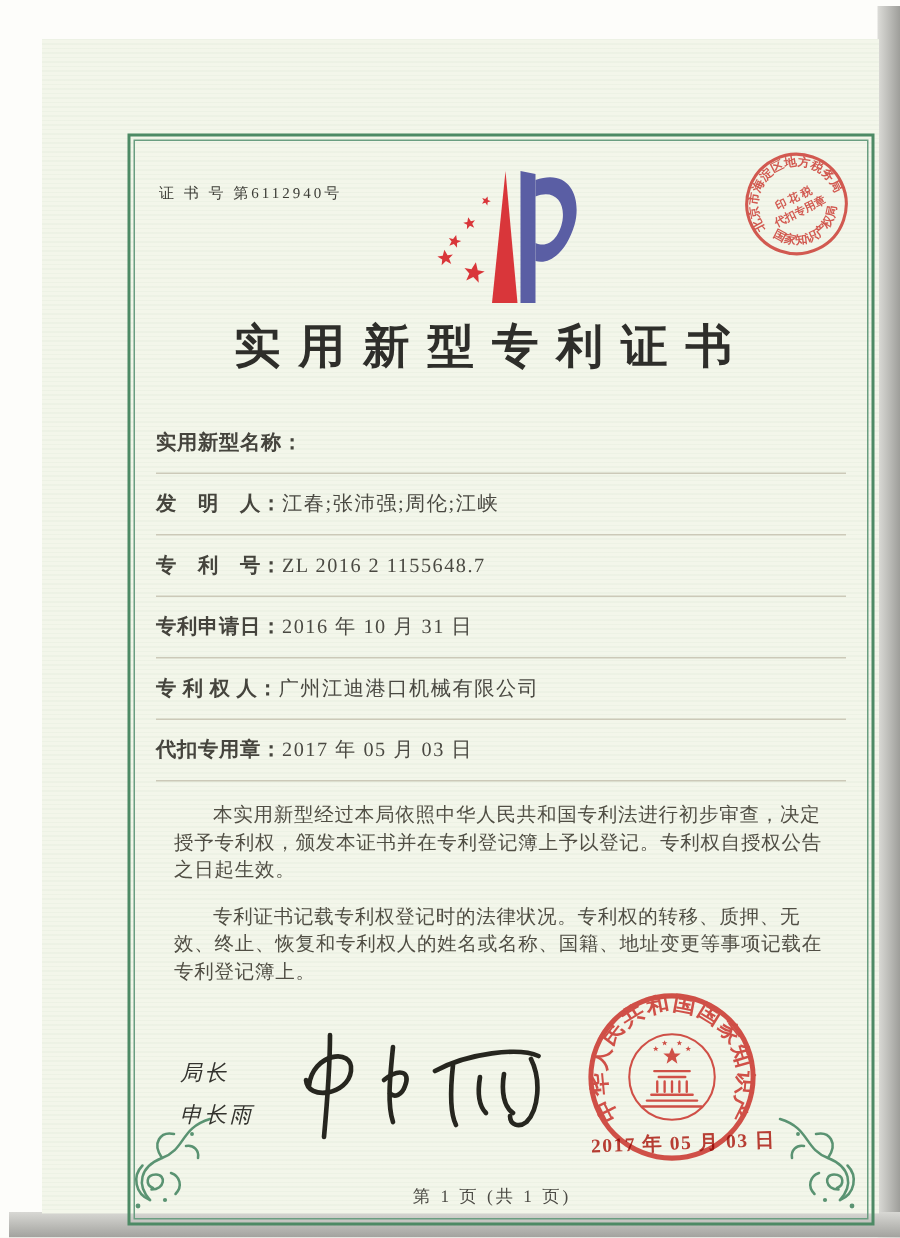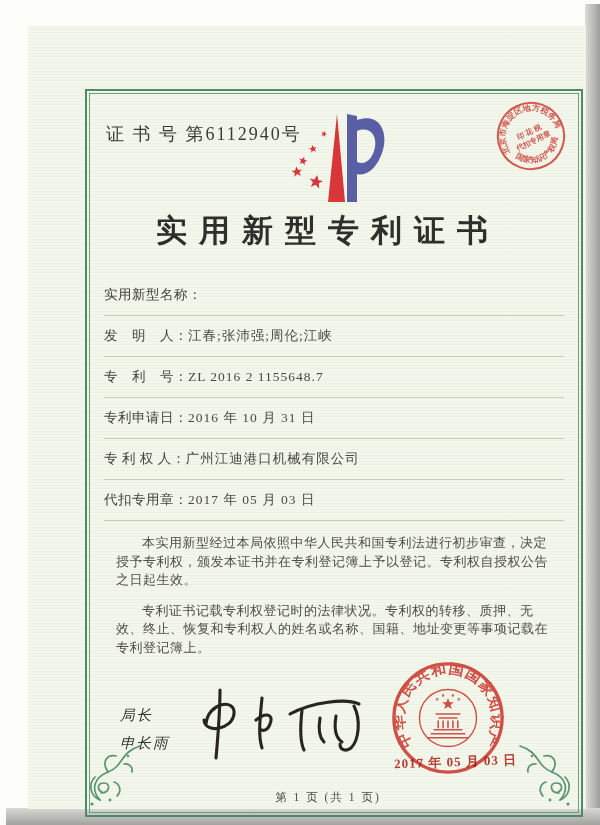--- a/index.html
+++ b/index.html
@@ -20,28 +20,28 @@
       repeating-linear-gradient(to bottom, rgba(125,165,130,0.05) 0 1px, rgba(0,0,0,0) 1px 3px),
       #f3f6ea;}
   
   .frame{position:absolute;left:57px;top:63px;width:494px;height:724px;
     border:2px solid #4d8a65;}
   .frame::after{content:"";position:absolute;left:2px;top:2px;right:2px;bottom:2px;
     border:1px solid #6a9e81;}
   .ornament{position:absolute;width:66px;height:66px;}
   .ornament.bl{left:52px;top:716px;}
   .ornament.br{left:486px;top:716px;transform:scaleX(-1);}
-  .cert-no{position:absolute;left:78px;top:96px;font-size:18px;letter-spacing:2px;color:#3c3c36;}
+  .cert-no{position:absolute;left:78px;top:96px;font-size:10px;letter-spacing:2px;color:#3c3c36;}
   .logo{position:absolute;left:246px;top:82px;width:112px;height:104px;}
   .title{position:absolute;left:0;top:184px;width:600px;text-align:center;
     font-size:31px;font-weight:600;letter-spacing:12px;color:#2e2e2a;}
   .fields{position:absolute;left:76px;top:249px;width:460px;}
   .field-row{height:40px;display:flex;align-items:center;border-bottom:1px solid #ccc9b8;
     font-size:13.5px;color:#45443d;}
-  .field-label{flex:0 0 auto;letter-spacing:.5px;}
+  .field-label{flex:0 0 auto;letter-spacing:.5px;font-weight:bold;}
   .field-value{flex:1 1 auto;letter-spacing:1px;color:#4a4942;}
   .paras{position:absolute;left:76px;top:496px;width:460px;
     font-size:13px;line-height:18.6px;color:#504e44;}
   .paras p{margin:12px;text-indent:2em;letter-spacing:.5px;}
   .officer{position:absolute;left:92px;top:680px;font-size:14.5px;color:#33332e;
     font-family:"Liberation Sans","DejaVu Sans",sans-serif;font-style:italic;}
   .officer div{margin-bottom:9px;letter-spacing:2px;}
   .signature{position:absolute;left:150px;top:658px;width:195px;height:82px;}
   .seal{position:absolute;left:361px;top:633px;width:118px;height:118px;
     mix-blend-mode:multiply;opacity:.9;}

